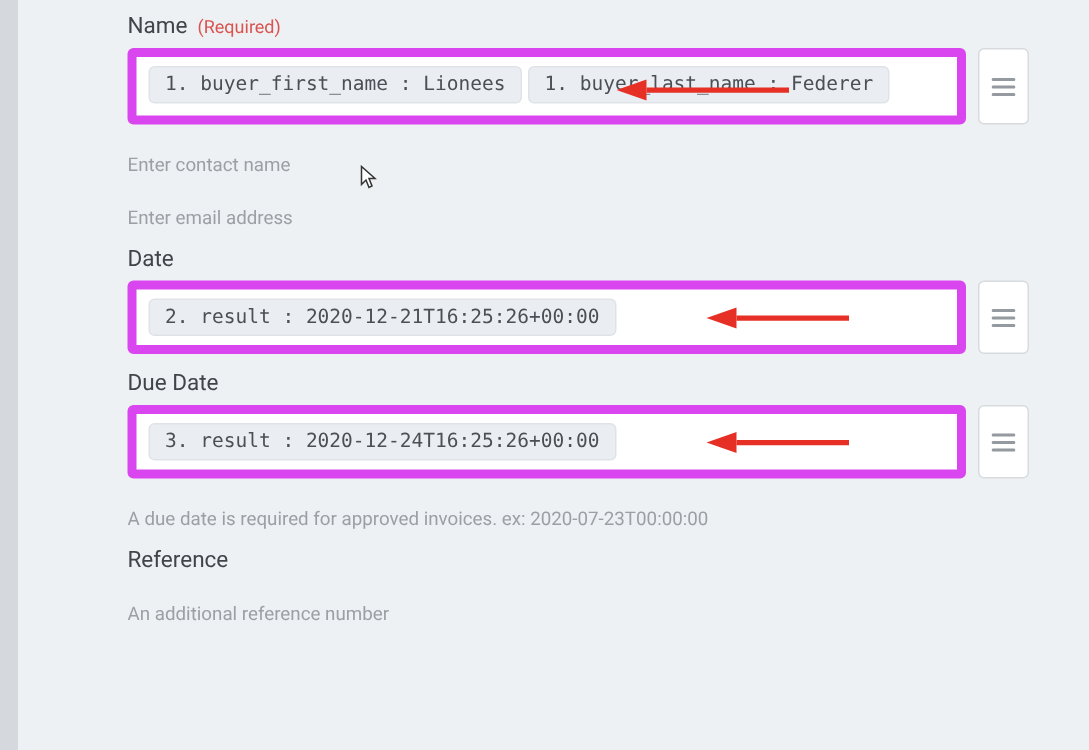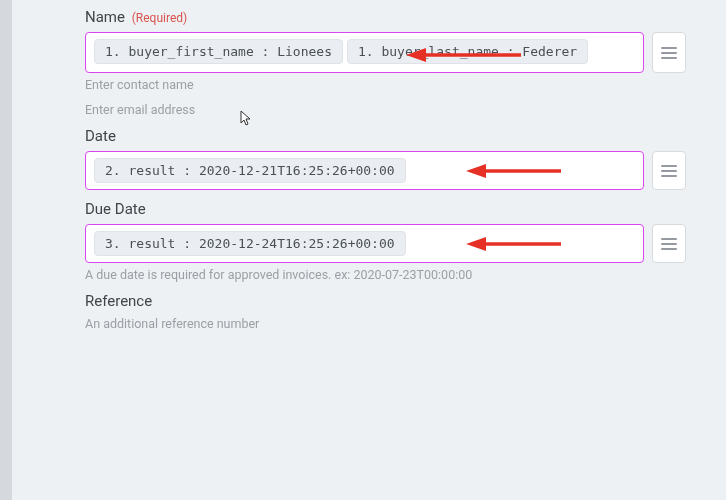--- a/index.html
+++ b/index.html
@@ -2,26 +2,26 @@
 <html><head>
 <meta charset="utf-8">
 <style>
   html,body{margin:0;padding:0;font-family:-apple-system,BlinkMacSystemFont,"Segoe UI",Roboto,Arial,sans-serif;background:#eef1f3;color:#3a3f44;}
   .page{width:726px;height:500px;background:#eef1f3;position:relative;padding-left:85px;padding-right:40px;box-sizing:border-box;padding-top:8px;}
   .side-strip{position:absolute;left:0;top:0;bottom:0;width:12px;background:#d5d9dd;}
   .field{margin-bottom:10px;}
   .label{font-size:15px;color:#3f454a;margin-bottom:6px;font-weight:400;}
   .required{color:#d9534f;font-size:12px;margin-left:3px;}
   .row{display:flex;align-items:stretch;gap:8px;}
-  .input-box{flex:1;background:#fff;border:1px solid #d946ef;border-radius:4px;padding:6px 8px;min-height:24px;display:flex;flex-wrap:wrap;gap:4px;align-items:flex-start;position:relative;}
+  .input-box{flex:1;background:#fff;border:6px solid #d946ef;border-radius:4px;padding:6px 8px;min-height:24px;display:flex;flex-wrap:wrap;gap:4px;align-items:flex-start;position:relative;}
   .chip{display:inline-flex;align-items:center;background:#eaeef2;border:1px solid #dfe3e7;border-radius:4px;padding:4px 10px;font-family:SFMono-Regular,Consolas,Menlo,monospace;font-size:13px;color:#4a5056;}
   .plain-value{font-size:15px;color:#3a3f44;padding:4px 2px;}
   .grip{width:32px;background:#fff;border:1px solid #d7dbde;border-radius:4px;display:flex;align-items:center;justify-content:center;cursor:pointer;}
   .grip svg{stroke:#949a9f;}
-  .helper{font-size:12.5px;color:#9aa0a5;margin-top:4px;}
+  .helper{font-size:12.5px;color:#9aa0a5;margin-top:20px;}
   .arrow{position:absolute;top:50%;transform:translateY(-50%);pointer-events:none;}
   .arrow svg{display:block;}
   .cursor{position:absolute;left:240px;top:110px;pointer-events:none;}
 </style>
 </head>
 <body>
 
 <div class="page">
   <div class="side-strip"></div>
 

